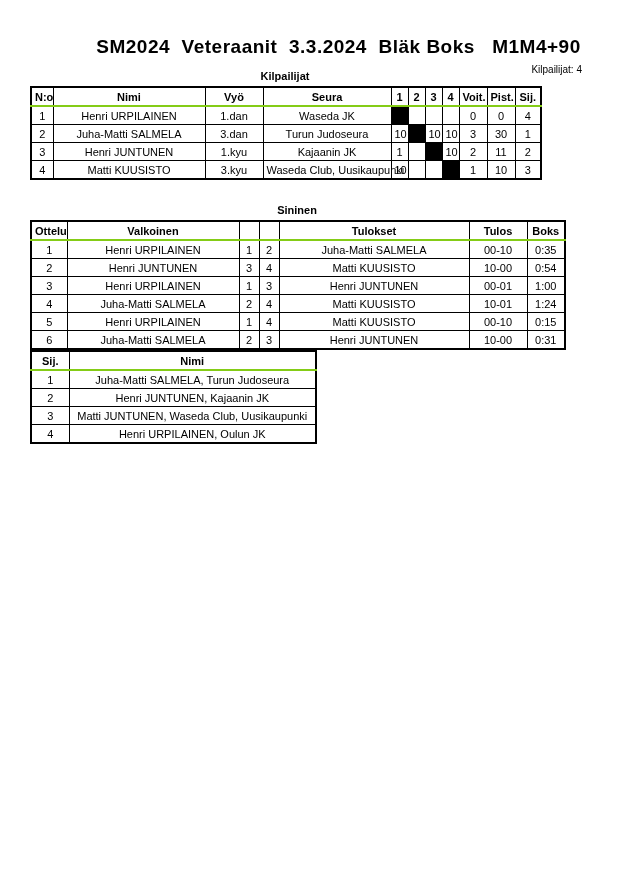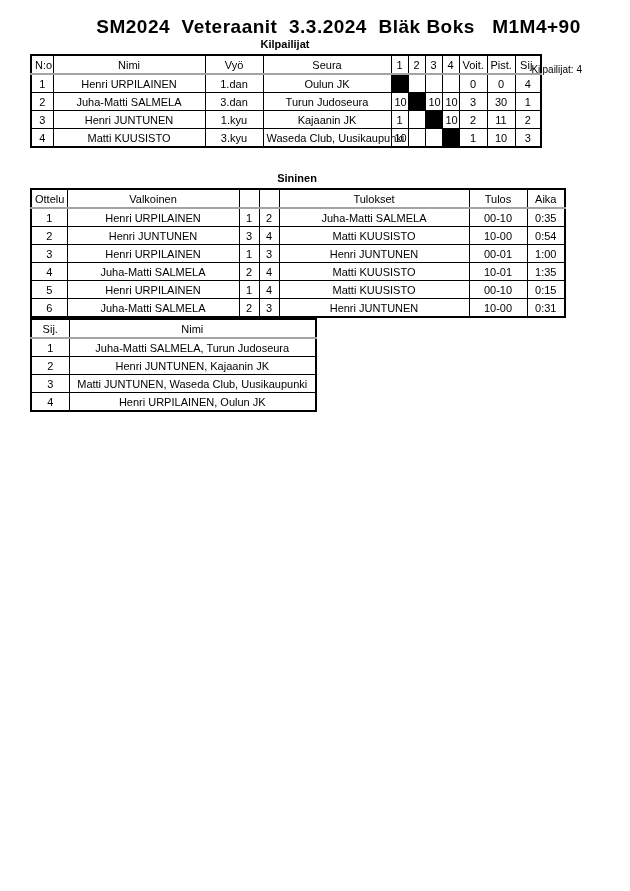--- a/index.html
+++ b/index.html
@@ -5,40 +5,40 @@
   html,body { margin:0; padding:0; background:#fff; }
   .page {
     position:relative;
     width:630px; height:891px;
     background:#fff;
     font-family:"Liberation Sans", sans-serif;
     color:#000;
     overflow:hidden;
   }
   .title {
-    margin-top:16px;
+    margin-top:36px;
     text-align:center;
     font-size:19px;
     font-weight:bold;
     white-space:pre;
     letter-spacing:0.5px;
     padding-left:47px;
   }
   .count {
     position:absolute;
     top:64px; right:48px;
     font-size:10px;
   }
   .heading {
     font-weight:bold;
     font-size:11px;
     text-align:center;
     margin:0 0 4px 30px;
   }
-  .h1 { width:510px; }
+  .h1 { width:510px; margin-top:12px; }
   .h2 { width:534px; margin-top:24px; }
   .h3 { width:285px; margin-top:20px; }
   table.tbl {
     border-collapse:collapse;
     table-layout:fixed;
     margin-left:30px;
     border:2px solid #000;
   }
   .t1 { width:510px; }
   .t2 { width:534px; }
@@ -46,22 +46,22 @@
   .tbl th, .tbl td {
     border:1px solid #000;
     height:17px;
     padding:0 3px;
     font-size:11px;
     text-align:center;
     white-space:nowrap;
     overflow:visible;
   }
   .tbl th {
-    font-weight:normal;
-    border-bottom:2px solid #a3a3a3;
+    font-weight:bold;
+    border-bottom:2px solid #84cc16;
   }
   .l { text-align:left; }
   .diag { background:#000; }
 </style>
 </head>
 <body>
 
 <div class="page">
 
   <div class="title">SM2024  Veteraanit  3.3.2024  Bläk Boks   M1M4+90</div>
@@ -95,21 +95,21 @@
         <th>Voit.</th>
         <th>Pist.</th>
         <th>Sij.</th>
       </tr>
     </thead>
     <tbody>
       <tr>
         <td>1</td>
         <td class="l">Henri URPILAINEN</td>
         <td class="l">1.dan</td>
-        <td class="l">Oulun JK</td>
+        <td class="l">Waseda JK</td>
         <td class="diag"></td>
         <td></td>
         <td></td>
         <td></td>
         <td>0</td>
         <td>0</td>
         <td>4</td>
       </tr>
       <tr>
         <td>2</td>
@@ -165,21 +165,21 @@
         <col style="width:38px">
     </colgroup>
     <thead>
       <tr>
         <th>Ottelu</th>
         <th>Valkoinen</th>
         <th></th>
         <th></th>
         <th>Tulokset</th>
         <th>Tulos</th>
-        <th>Aika</th>
+        <th>Boks</th>
       </tr>
     </thead>
     <tbody>
       <tr>
         <td>1</td>
         <td class="l">Henri URPILAINEN</td>
         <td>1</td>
         <td>2</td>
         <td class="l">Juha-Matti SALMELA</td>
         <td>00-10</td>
@@ -203,21 +203,21 @@
         <td>00-01</td>
         <td>1:00</td>
       </tr>
       <tr>
         <td>4</td>
         <td class="l">Juha-Matti SALMELA</td>
         <td>2</td>
         <td>4</td>
         <td class="l">Matti KUUSISTO</td>
         <td>10-01</td>
-        <td>1:35</td>
+        <td>1:24</td>
       </tr>
       <tr>
         <td>5</td>
         <td class="l">Henri URPILAINEN</td>
         <td>1</td>
         <td>4</td>
         <td class="l">Matti KUUSISTO</td>
         <td>00-10</td>
         <td>0:15</td>
       </tr>

